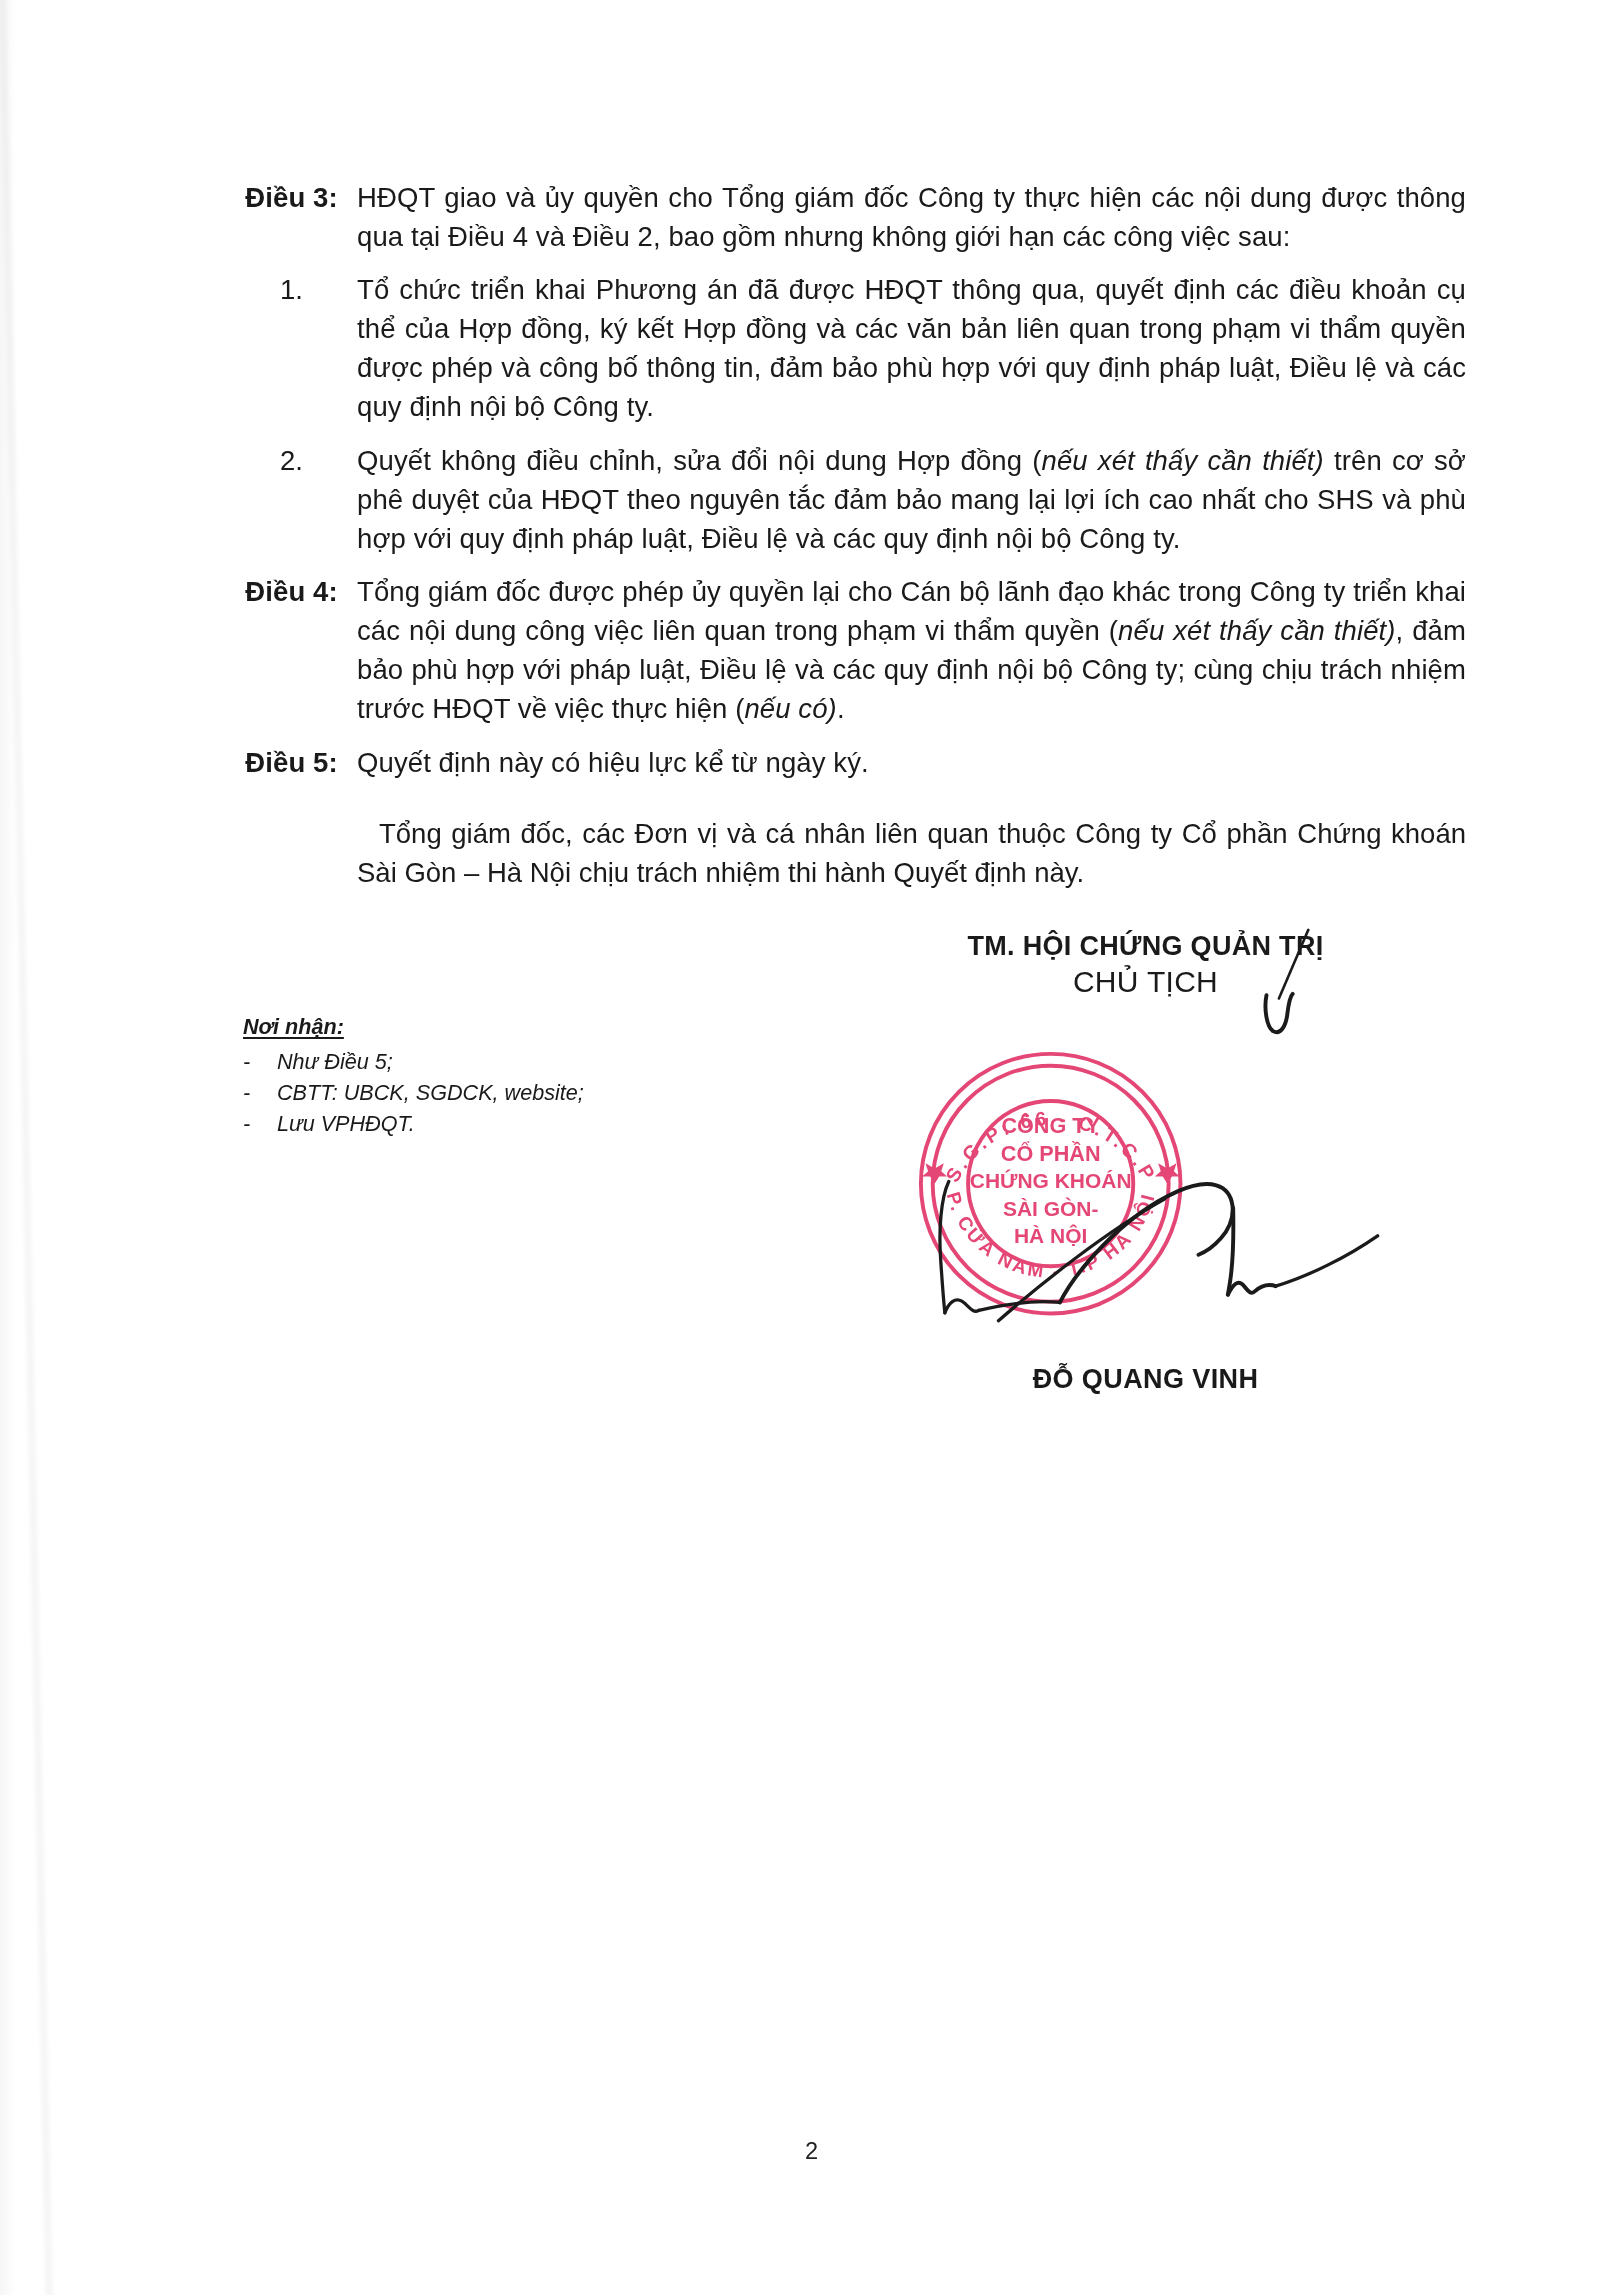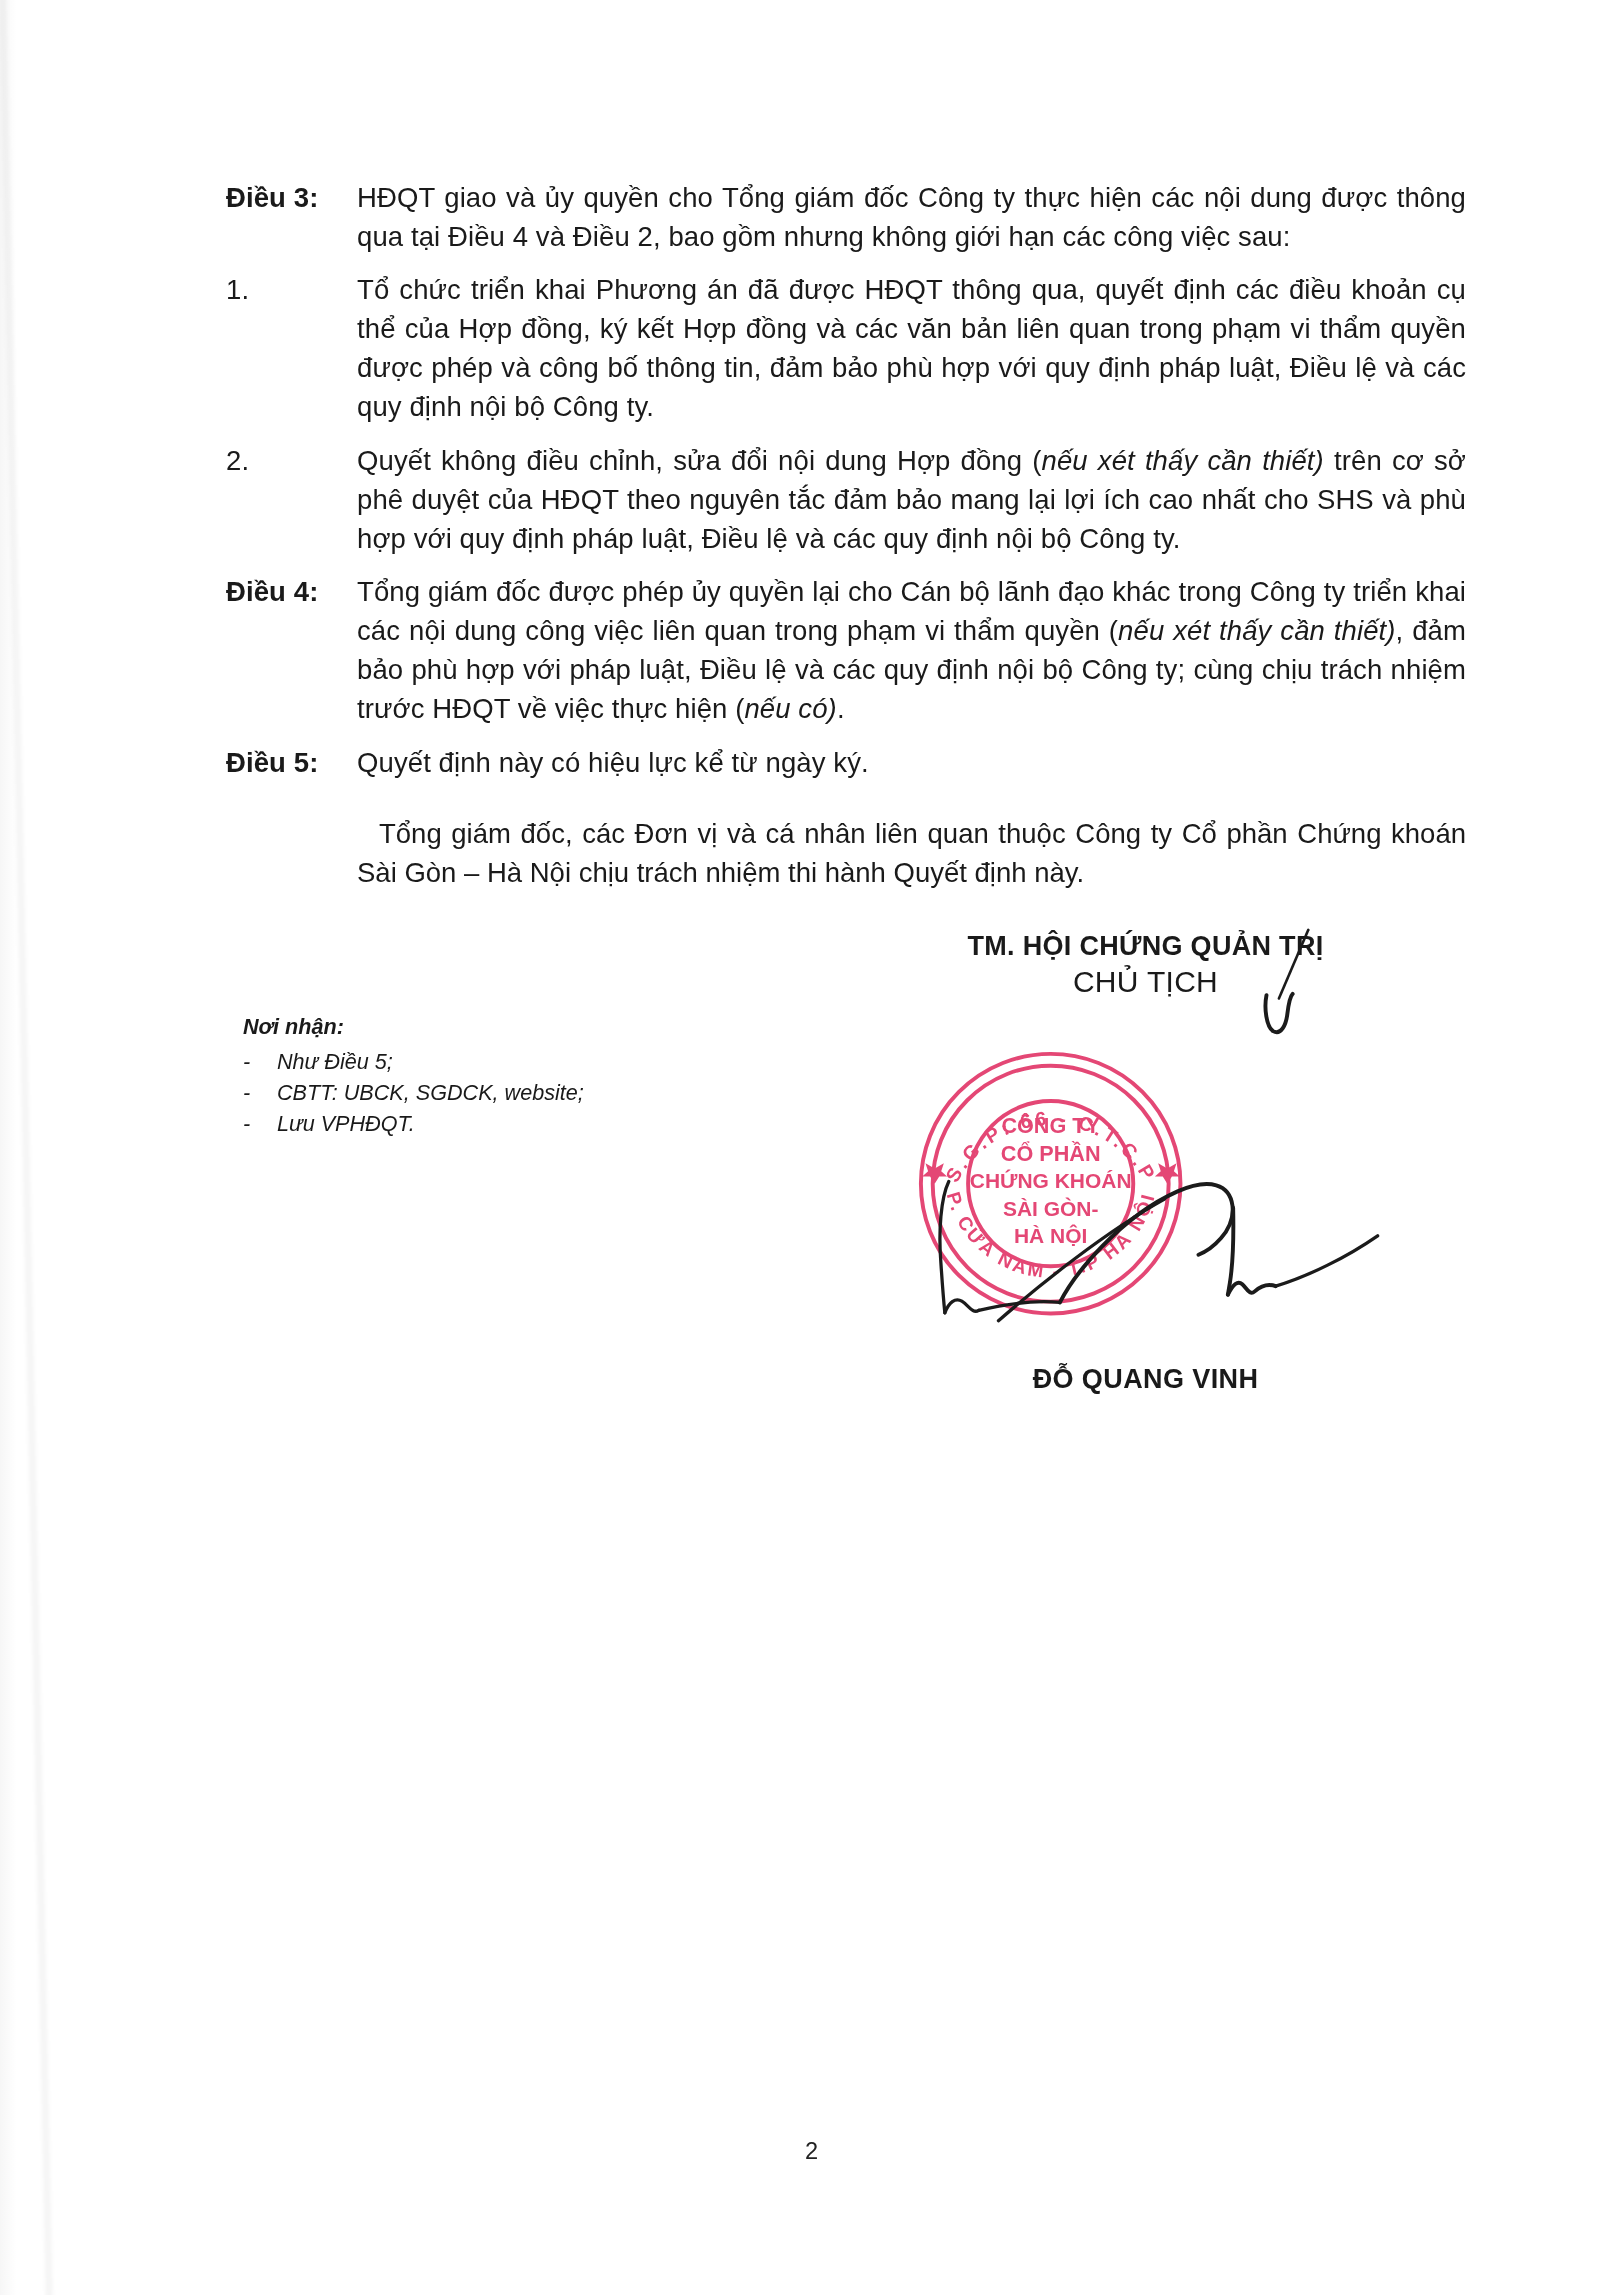--- a/index.html
+++ b/index.html
@@ -61,20 +61,21 @@
     align-items: flex-start;
     margin-bottom: 14.4px;
     font-size: 27.5px;
     line-height: 39px;
     letter-spacing: 0.1px;
   }
   .para .label {
     flex: 0 0 131px;
     font-weight: bold;
     white-space: nowrap;
+    text-align: center;
   }
   .para .label.num {
     font-weight: normal;
   }
   .para .txt {
     flex: 1 1 auto;
     text-align: justify;
     text-justify: inter-word;
   }
   .para .txt i {
@@ -149,20 +150,21 @@
     position: absolute;
     left: 243px;
     top: 1011px;
     width: 497px;
     font-size: 21.6px;
     line-height: 31px;
   }
   .recipients .rc-title {
     font-weight: bold;
     font-style: italic;
+    text-decoration: underline;
     text-underline-offset: 3.3px;
     margin-bottom: 3.9px;
   }
   .recipients ul {
     list-style: none;
     margin: 0;
     padding: 0;
   }
   .recipients li {
     display: flex;

